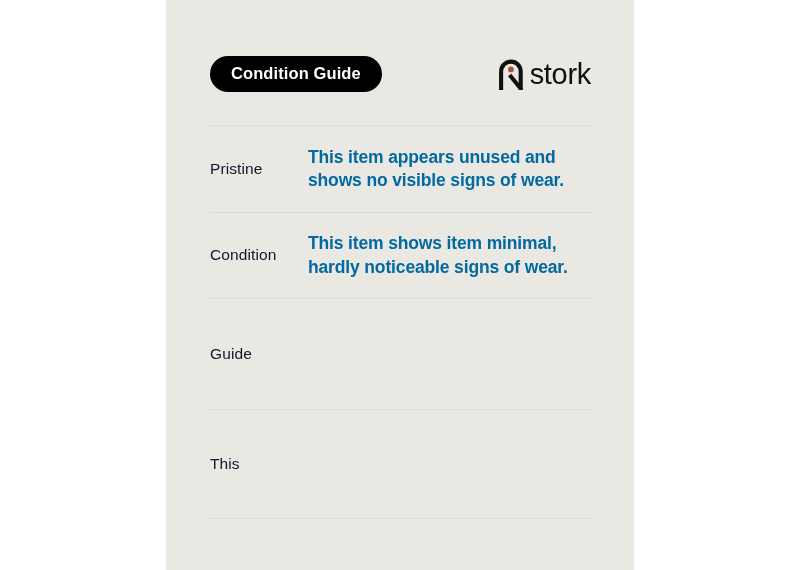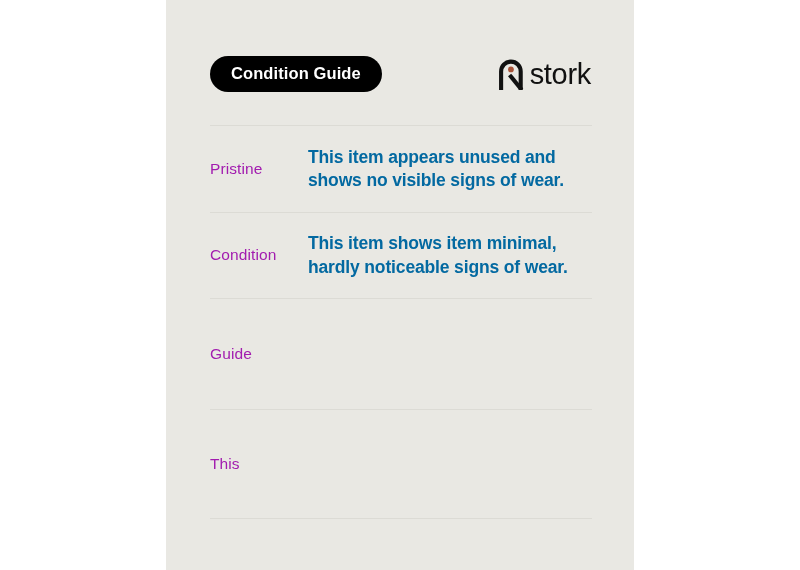--- a/index.html
+++ b/index.html
@@ -101,21 +101,21 @@
   }
   .row-pristine  { height: 86px; }
   .row-excellent { height: 85px; }
   .row-good      { height: 110px; }
   .row-fair      { height: 108px; }
 
   .cell-label {
     width: 98px;
     flex: 0 0 98px;
     font-size: 15.5px;
-    color: #a21caf;
+    color: #0f172a;
     letter-spacing: 0.1px;
     line-height: 1.2;
   }
   .cell-desc {
     flex: 1 1 auto;
     font-size: 17.5px;
     font-weight: bold;
     color: #0369a1;
     line-height: 1.33;
     letter-spacing: -0.15px;

